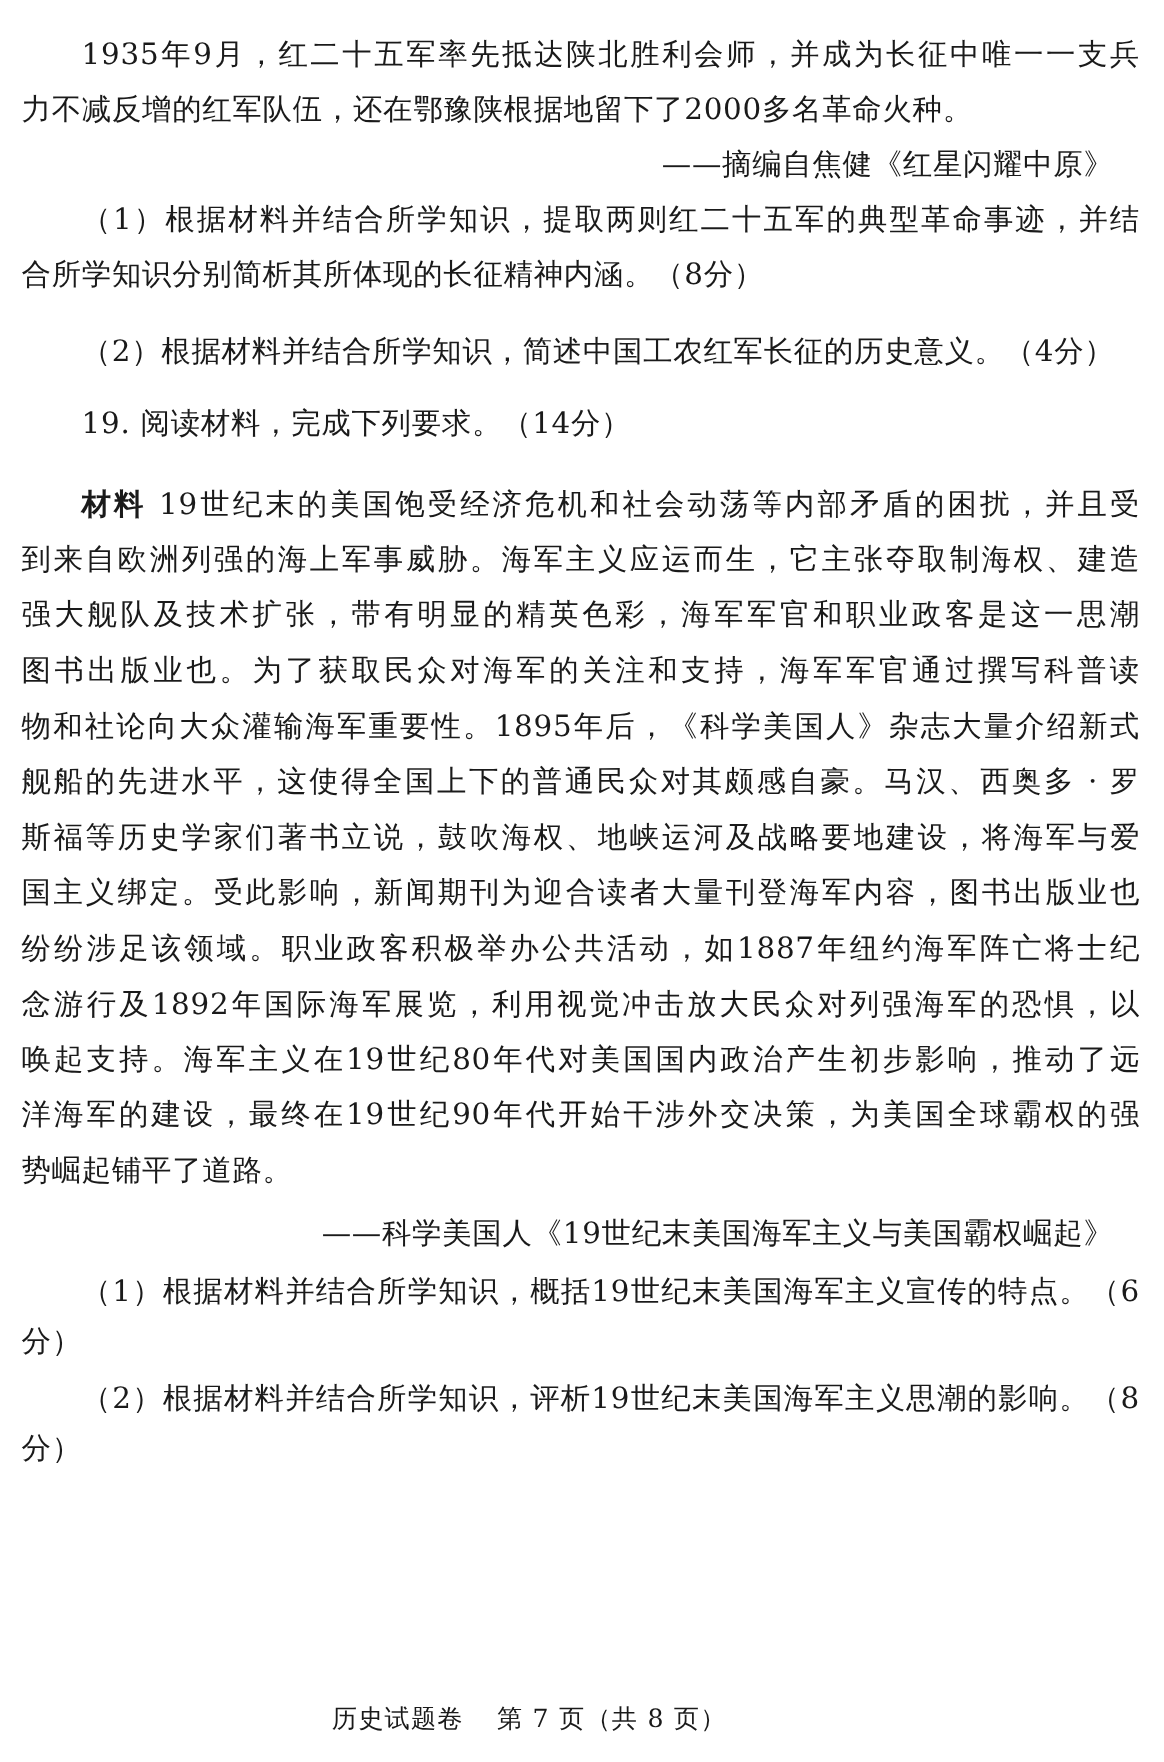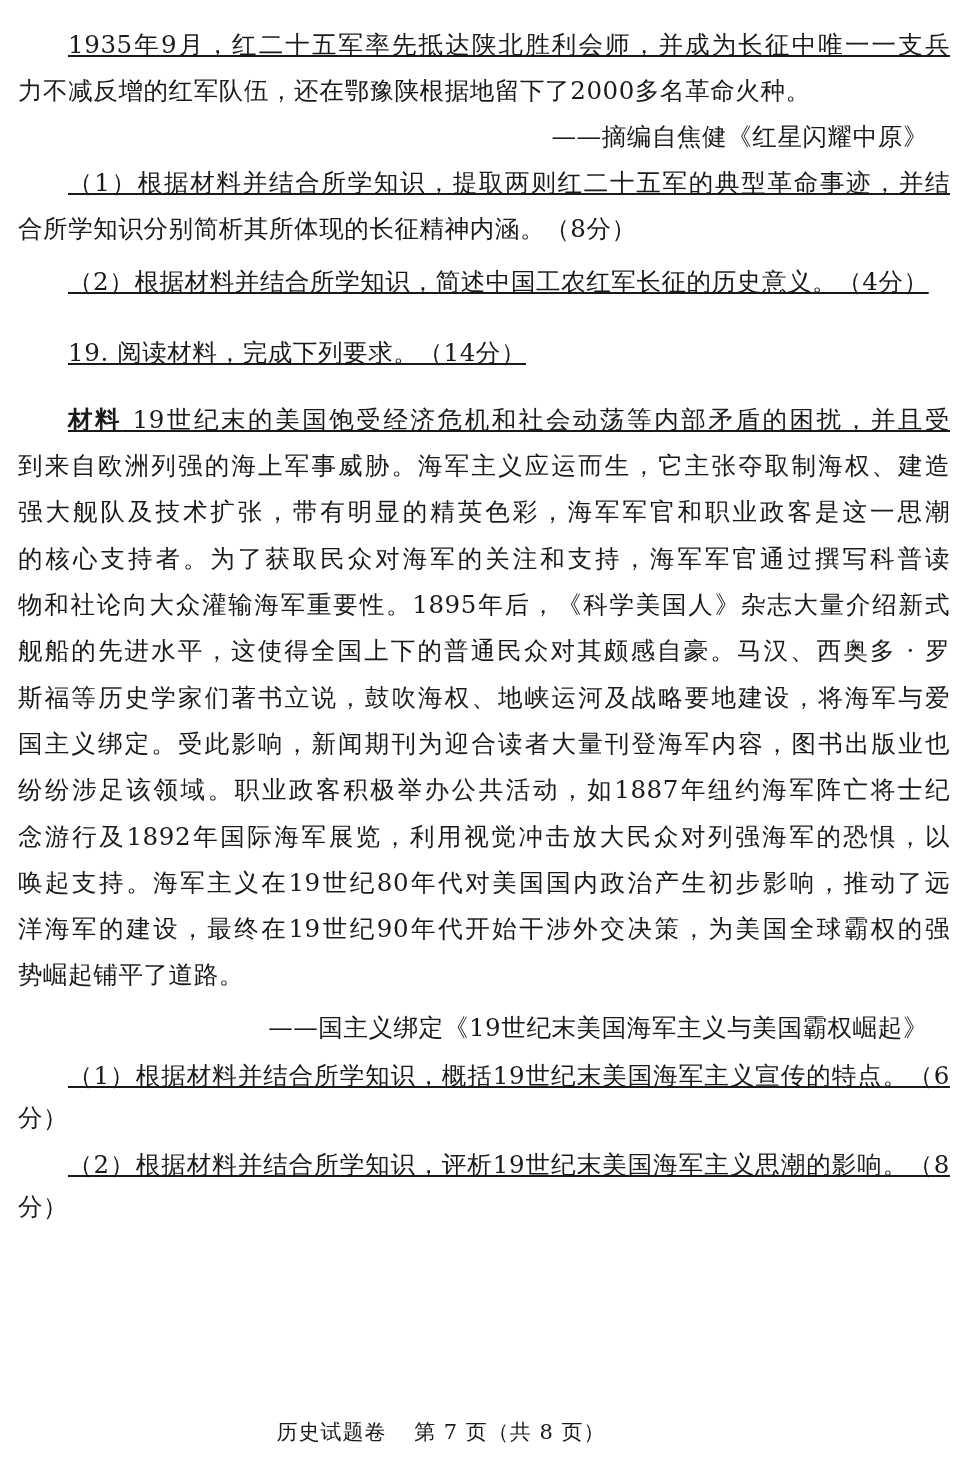--- a/index.html
+++ b/index.html
@@ -17,21 +17,21 @@
     }
     .line {
       position: absolute;
       left: 18px;
       width: 932px;
       font-size: 24.5px;
       line-height: 34px;
       white-space: nowrap;
       letter-spacing: 0.6px;
     }
-    .indent { left: 68px; width: 882px; text-decoration: underline; }
+    .indent { left: 68px; width: 882px; }
     .justify {
       text-align: justify;
       text-align-last: justify;
     }
     .right {
       text-align: right;
       left: auto;
       right: 42px;
       width: auto;
     }
@@ -50,39 +50,39 @@
   </style>
 </head>
 <body>
 
 <div class="line indent justify" style="top:28px;">1935年9月，红二十五军率先抵达陕北胜利会师，并成为长征中唯一一支兵</div>
 <div class="line" style="top:74px;">力不减反增的红军队伍，还在鄂豫陕根据地留下了2000多名革命火种。</div>
 <div class="line right" style="top:120px;margin-left:20px;">——摘编自焦健《红星闪耀中原》</div>
 
 <div class="line indent justify" style="top:166px;">（1）根据材料并结合所学知识，提取两则红二十五军的典型革命事迹，并结</div>
 <div class="line" style="top:212px;">合所学知识分别简析其所体现的长征精神内涵。（8分）</div>
-<div class="line indent" style="top:265px;">（2）根据材料并结合所学知识，简述中国工农红军长征的历史意义。（4分）</div>
+<div class="line indent" style="top:276px;">（2）根据材料并结合所学知识，简述中国工农红军长征的历史意义。（4分）</div>
 
 <div class="line indent" style="top:336px;">19. 阅读材料，完成下列要求。（14分）</div>
 
 <div class="line indent justify" style="top:403px;"><span class="bold">材料</span><span> 19世纪末的美国饱受经济危机和社会动荡等内部矛盾的困扰，并且受</span></div>
 <div class="line justify" style="top:449px;">到来自欧洲列强的海上军事威胁。海军主义应运而生，它主张夺取制海权、建造</div>
 <div class="line justify" style="top:495px;">强大舰队及技术扩张，带有明显的精英色彩，海军军官和职业政客是这一思潮</div>
-<div class="line justify" style="top:542px;">的核心支持者。为了获取民众对海军的关注和支持，海军军官通过撰写科普读</div>
+<div class="line justify" style="top:542px;">图书出版业也。为了获取民众对海军的关注和支持，海军军官通过撰写科普读</div>
 <div class="line justify" style="top:588px;">物和社论向大众灌输海军重要性。1895年后，《科学美国人》杂志大量介绍新式</div>
 <div class="line justify" style="top:634px;">舰船的先进水平，这使得全国上下的普通民众对其颇感自豪。马汉、西奥多 · 罗</div>
 <div class="line justify" style="top:681px;">斯福等历史学家们著书立说，鼓吹海权、地峡运河及战略要地建设，将海军与爱</div>
 <div class="line justify" style="top:727px;">国主义绑定。受此影响，新闻期刊为迎合读者大量刊登海军内容，图书出版业也</div>
 <div class="line justify" style="top:773px;">纷纷涉足该领域。职业政客积极举办公共活动，如1887年纽约海军阵亡将士纪</div>
 <div class="line justify" style="top:820px;">念游行及1892年国际海军展览，利用视觉冲击放大民众对列强海军的恐惧，以</div>
 <div class="line justify" style="top:866px;">唤起支持。海军主义在19世纪80年代对美国国内政治产生初步影响，推动了远</div>
 <div class="line justify" style="top:912px;">洋海军的建设，最终在19世纪90年代开始干涉外交决策，为美国全球霸权的强</div>
 <div class="line" style="top:958px;">势崛起铺平了道路。</div>
 
-<div class="line right" style="top:1011px;">——国主义绑定《19世纪末美国海军主义与美国霸权崛起》</div>
+<div class="line right" style="top:1011px;">——科学美国人《19世纪末美国海军主义与美国霸权崛起》</div>
 
 <div class="line indent justify" style="top:1059px;">（1）根据材料并结合所学知识，概括19世纪末美国海军主义宣传的特点。（6</div>
 <div class="line" style="top:1101px;">分）</div>
 <div class="line indent justify" style="top:1148px;">（2）根据材料并结合所学知识，评析19世纪末美国海军主义思潮的影响。（8</div>
 <div class="line" style="top:1190px;">分）</div>
 
 <div class="footer">
   <span>历史试题卷</span>
   <span>第 7 页（共 8 页）</span>
 </div>

